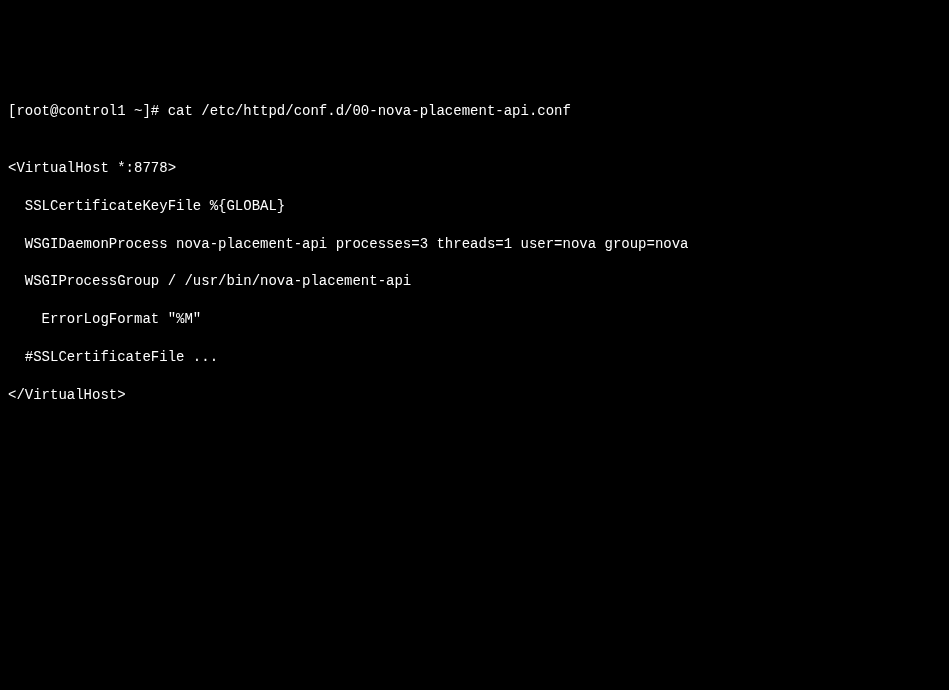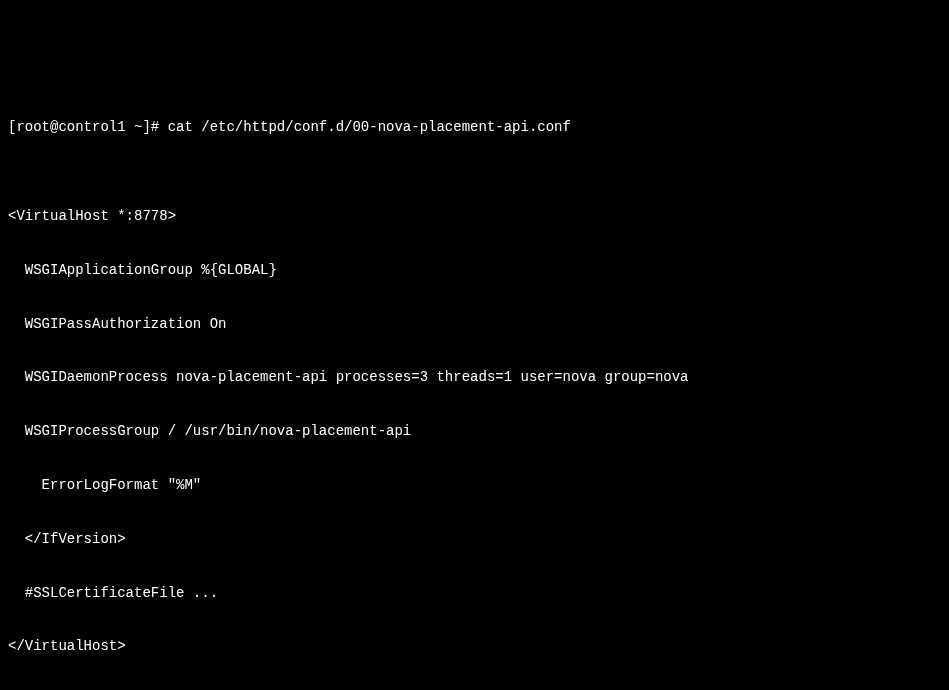--- a/index.html
+++ b/index.html
@@ -10,38 +10,35 @@
       line-height: 1.35;
       margin: 0;
       padding: 8px;
       width: 949px;
       height: 690px;
       box-sizing: border-box;
       white-space: pre;
     }
     .terminal-line {
       display: block;
-      margin-top: 16px;
     }
   </style>
 </head>
 <body>
 
 
 
 <div>
 <span class="terminal-line">[root@control1 ~]# cat /etc/httpd/conf.d/00-nova-placement-api.conf</span>
 <span class="terminal-line"></span>
 <span class="terminal-line">&lt;VirtualHost *:8778&gt;</span>
-<span class="terminal-line">  WSGIApplicationGroup %{GLOBAL}</span>
-<span class="terminal-line">  WSGIPassAuthorization On</span>
+<span class="terminal-line">  SSLCertificateKeyFile %{GLOBAL}</span>
 <span class="terminal-line">  WSGIDaemonProcess nova-placement-api processes=3 threads=1 user=nova group=nova</span>
 <span class="terminal-line">  WSGIProcessGroup / /usr/bin/nova-placement-api</span>
 <span class="terminal-line">    ErrorLogFormat "%M"</span>
-<span class="terminal-line">  &lt;/IfVersion&gt;</span>
 <span class="terminal-line">  #SSLCertificateFile ...</span>
 <span class="terminal-line">&lt;/VirtualHost&gt;</span>
 <span class="terminal-line"></span>
 
 
 
 
 
 
 

